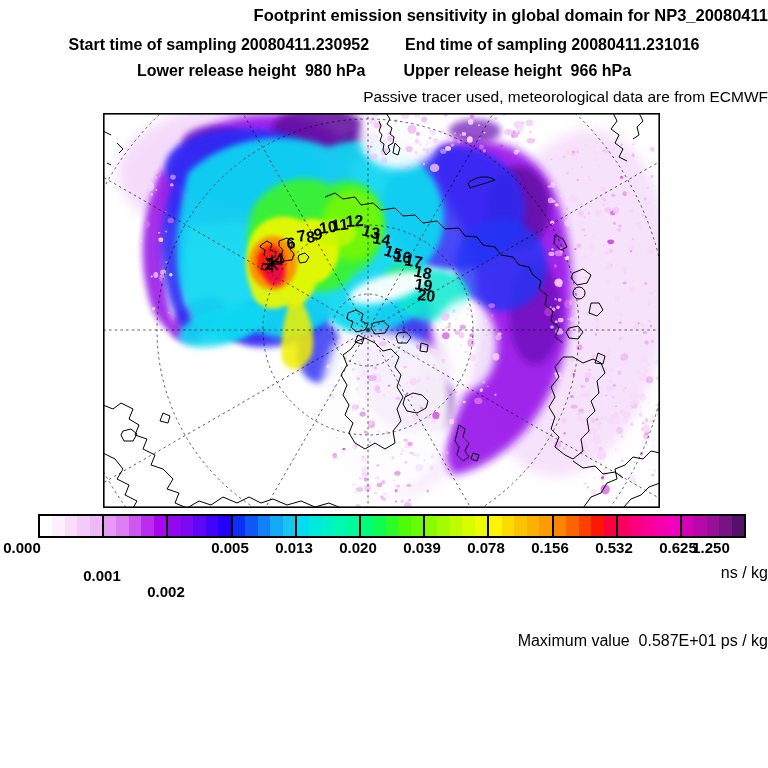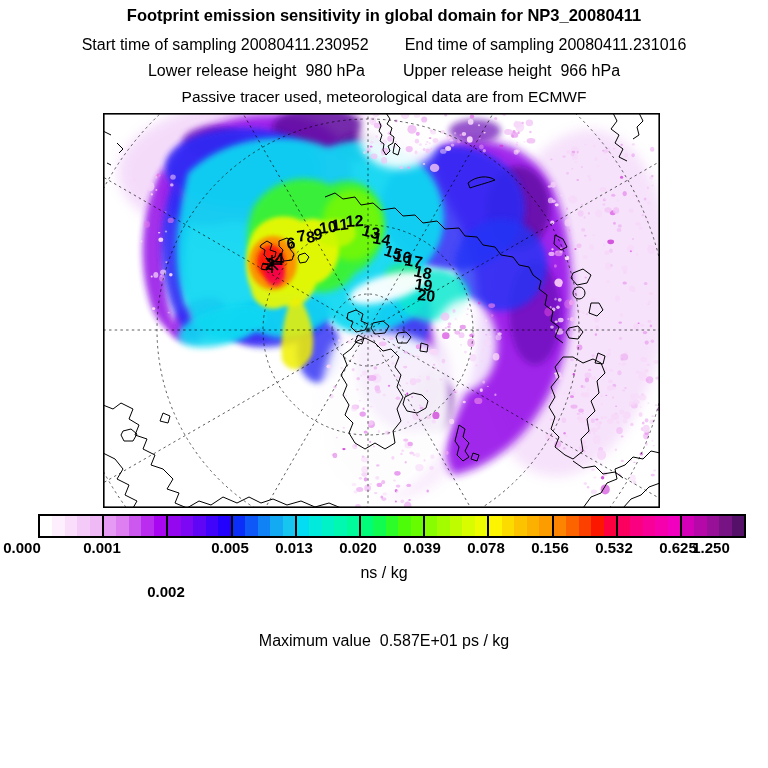--- a/index.html
+++ b/index.html
@@ -1,23 +1,23 @@
 <!DOCTYPE html>
 <html><head>
 <meta charset="utf-8">
 <style>
   html,body{margin:0;padding:0;background:#fff;}
   body{width:768px;height:768px;position:relative;overflow:hidden;
        font-family:"Liberation Sans",sans-serif;color:#000;}
-  .hline{position:absolute;left:0;width:768px;text-align:center;white-space:pre;}
+  .hline{position:absolute;left:0;width:768px;text-align:right;white-space:pre;}
   .title{top:6px;font-size:16.5px;font-weight:bold;}
   .l2{top:36px;font-size:16px;display:flex;justify-content:center;gap:36px;}
   .l3{top:62px;font-size:16px;display:flex;justify-content:center;gap:38px;}
   .l4{top:88px;font-size:15.5px;}
-  .l2 span,.l3 span{white-space:pre;}
+  .l2 span,.l3 span{white-space:pre;font-weight:bold;}
   #mapwrap{position:absolute;left:103px;top:113px;width:557px;height:395px;}
   #map{display:block;}
   #cbar{position:absolute;left:38px;top:514px;width:704px;height:20px;
         border:2px solid #000;display:flex;box-sizing:content-box;background:#fff;}
   .cseg{flex:1 1 0;height:100%;}
   .cseg + .cseg{border-left:2px solid #000;box-sizing:border-box;}
   #cticks{position:absolute;left:0;top:539px;width:682px;height:18px;}
   .ctick{position:absolute;top:0;width:64px;margin-left:-32px;text-align:center;
          font-size:15px;font-weight:bold;white-space:pre;}
   .units{top:564px;font-size:16px;}
@@ -804,21 +804,21 @@
     <div class="cseg" style="background: linear-gradient(to right, rgb(4, 220, 244) 0%, rgb(4, 220, 244) 20%, rgb(2, 234, 220) 20%, rgb(2, 234, 220) 40%, rgb(1, 242, 198) 40%, rgb(1, 242, 198) 60%, rgb(0, 248, 176) 60%, rgb(0, 248, 176) 80%, rgb(0, 252, 154) 80%, rgb(0, 252, 154) 100%);"></div>
     <div class="cseg" style="background: linear-gradient(to right, rgb(0, 252, 120) 0%, rgb(0, 252, 120) 20%, rgb(16, 252, 80) 20%, rgb(16, 252, 80) 40%, rgb(44, 252, 40) 40%, rgb(44, 252, 40) 60%, rgb(76, 252, 8) 60%, rgb(76, 252, 8) 80%, rgb(104, 252, 0) 80%, rgb(104, 252, 0) 100%);"></div>
     <div class="cseg" style="background: linear-gradient(to right, rgb(136, 252, 0) 0%, rgb(136, 252, 0) 20%, rgb(164, 252, 0) 20%, rgb(164, 252, 0) 40%, rgb(192, 252, 0) 40%, rgb(192, 252, 0) 60%, rgb(216, 252, 0) 60%, rgb(216, 252, 0) 80%, rgb(238, 252, 0) 80%, rgb(238, 252, 0) 100%);"></div>
     <div class="cseg" style="background: linear-gradient(to right, rgb(252, 244, 0) 0%, rgb(252, 244, 0) 20%, rgb(252, 220, 0) 20%, rgb(252, 220, 0) 40%, rgb(252, 196, 0) 40%, rgb(252, 196, 0) 60%, rgb(252, 176, 0) 60%, rgb(252, 176, 0) 80%, rgb(252, 156, 0) 80%, rgb(252, 156, 0) 100%);"></div>
     <div class="cseg" style="background: linear-gradient(to right, rgb(252, 132, 0) 0%, rgb(252, 132, 0) 20%, rgb(252, 100, 0) 20%, rgb(252, 100, 0) 40%, rgb(252, 64, 0) 40%, rgb(252, 64, 0) 60%, rgb(252, 24, 0) 60%, rgb(252, 24, 0) 80%, rgb(252, 0, 64) 80%, rgb(252, 0, 64) 100%);"></div>
     <div class="cseg" style="background: linear-gradient(to right, rgb(252, 0, 96) 0%, rgb(252, 0, 96) 20%, rgb(250, 0, 128) 20%, rgb(250, 0, 128) 40%, rgb(248, 0, 152) 40%, rgb(248, 0, 152) 60%, rgb(245, 0, 172) 60%, rgb(245, 0, 172) 80%, rgb(242, 0, 192) 80%, rgb(242, 0, 192) 100%);"></div>
     <div class="cseg" style="background: linear-gradient(to right, rgb(212, 0, 184) 0%, rgb(212, 0, 184) 20%, rgb(182, 7, 168) 20%, rgb(182, 7, 168) 40%, rgb(151, 16, 151) 40%, rgb(151, 16, 151) 60%, rgb(119, 19, 130) 60%, rgb(119, 19, 130) 80%, rgb(85, 16, 106) 80%, rgb(85, 16, 106) 100%);"></div>
   </div>
 <div id="cticks">
     <span class="ctick" style="left: 22px;">0.000</span>
-    <span class="ctick" style="left: 102px;">0.001</span>
+    <span class="ctick" style="left: 102px; margin-top: 28px;">0.001</span>
     <span class="ctick" style="left: 166px; margin-top: 44px;">0.002</span>
     <span class="ctick" style="left: 230px;">0.005</span>
     <span class="ctick" style="left: 294px;">0.013</span>
     <span class="ctick" style="left: 358px;">0.020</span>
     <span class="ctick" style="left: 422px;">0.039</span>
     <span class="ctick" style="left: 486px;">0.078</span>
     <span class="ctick" style="left: 550px;">0.156</span>
     <span class="ctick" style="left: 614px;">0.532</span>
     <span class="ctick" style="left: 678px;">0.625</span>
     <span class="ctick" style="left: 711px;">1.250</span>

